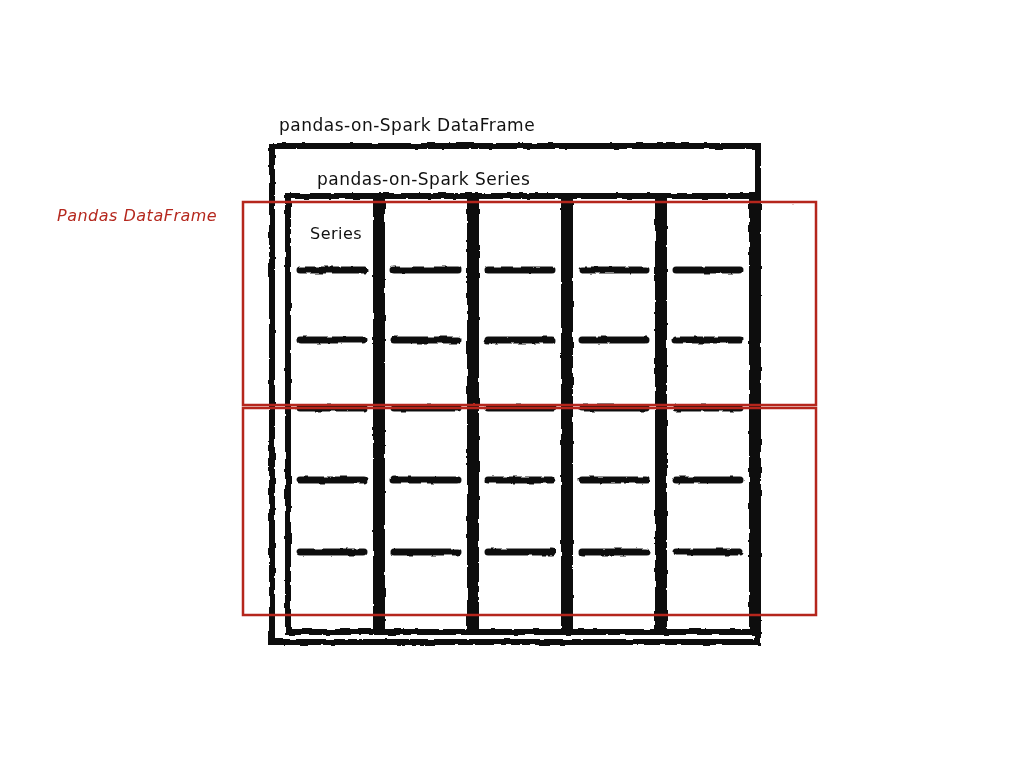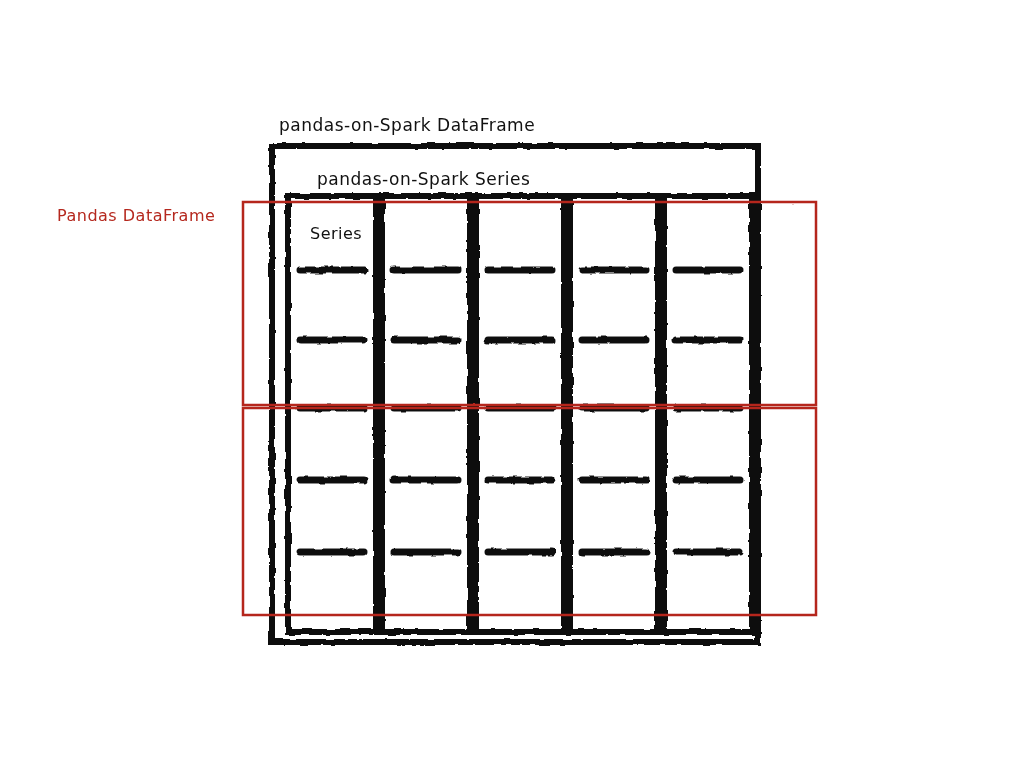--- a/index.html
+++ b/index.html
@@ -29,20 +29,21 @@
     font-family: "DejaVu Sans", sans-serif;
     letter-spacing: 0.5px;
   }
 
   .label-black {
     color: #111111;
   }
 
   .label-red {
     color: #b5281e;
+    font-style: italic;
   }
 
   #label-psdf {
     left: 279px;
     top: 115px;
     font-size: 17px;
   }
 
   #label-psseries {
     left: 293px;

